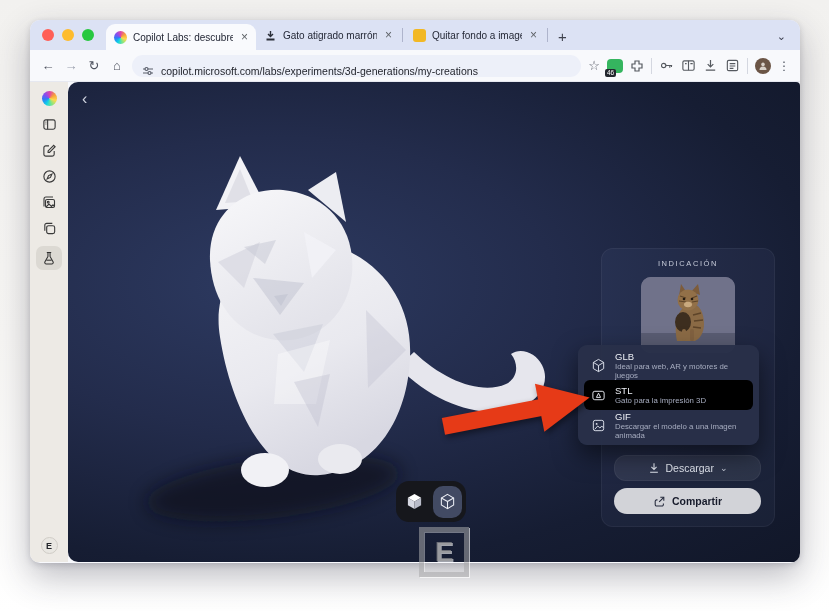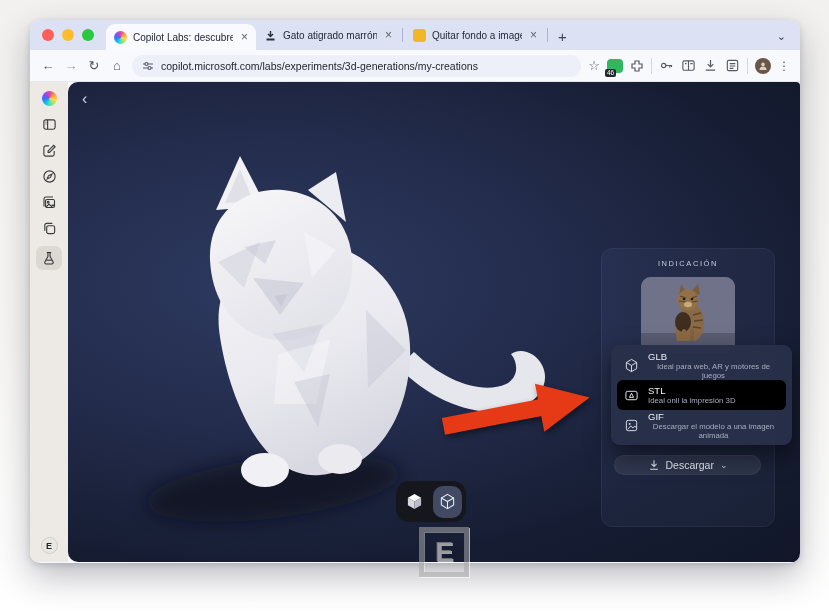--- a/index.html
+++ b/index.html
@@ -25,21 +25,21 @@
   .fav-copilot { border-radius:50%; background:conic-gradient(from 210deg,#0fd0e8,#2f7cf6,#8a4df0,#e146a5,#f6a23b,#ffd84d,#7ee787,#0fd0e8); }
   .tabsep { width:1px; height:14px; background:#aeb4cc; margin:0 2px 8px 2px; align-self:flex-end; }
   .newtab { font-size:15px; color:#40434e; margin:0 0 5px 8px; }
   .strip-chevron { margin-left:auto; margin-right:14px; margin-bottom:7px; font-size:11px; color:#3c4050; }
 
   .toolbar { height:32px; background:#f8f9fc; border-bottom:1px solid #e6e8f0;
              display:flex; align-items:center; padding:0 10px; gap:7px; }
   .navbtn { font-size:13px; color:#4e535f; width:16px; text-align:center; }
   .navbtn.dim { color:#9aa0ad; }
   .omnibox { flex:1; height:22px; border-radius:11px; background:#edf0f9; display:flex;
-             align-items:center; gap:7px; padding:0 10px; font-size:10.5px; color:#24262e; min-width:0; }
+             align-items:flex-end; gap:7px; padding:0 10px; font-size:10.5px; color:#24262e; min-width:0; }
   .omnibox .url { overflow:hidden; white-space:nowrap; }
   .star { font-size:13px; color:#565b66; }
   .ext { position:relative; width:16px; height:14px; border-radius:4px; background:#35b55f; flex:none; }
   .ext .badge { position:absolute; left:-2px; bottom:-4px; background:#23272e; color:#fff;
                 font-size:6.5px; line-height:8px; padding:0 2px; border-radius:2px; }
   .tooldiv { width:1px; height:16px; background:#d4d7e0; }
   .avatar { width:16px; height:16px; border-radius:50%; background:#6b5546; display:flex; align-items:center; justify-content:center; }
   .dots { font-size:12px; color:#4e535f; }
 
   
@@ -68,28 +68,28 @@
   .mode-btn.selected { background:#424a63; }
 
   .right-panel { position:absolute; left:533px; top:166px; width:174px; height:279px;
                  border-radius:12px; background:rgba(128,148,198,0.07);
                  border:1px solid rgba(255,255,255,0.05); }
   .panel-title { margin-top:10px; text-align:center; font-size:7.5px; letter-spacing:1.6px; color:#c7ccda; }
   .thumb { width:94px; height:76px; margin:9px auto 0; border-radius:10px; overflow:hidden; background:#6f7187; }
 
   .export-menu { position:absolute; left:510px; top:263px; width:181px; border-radius:9px;
                  background:rgba(41,48,73,0.96); box-shadow:0 10px 24px rgba(0,0,0,.5);
-                 padding:5px 6px; z-index:3;margin-left:33px; }
+                 padding:5px 6px; z-index:3; }
   .menu-row { display:flex; align-items:center; gap:9px; padding:4px 7px; border-radius:6px; height:30px; }
   .menu-row.highlight { background:#000000; }
   .menu-ic { flex:none; width:15px; height:15px; }
   .menu-label { font-size:9.5px; font-weight:500; color:#eef0f6; line-height:11px; }
-  .menu-desc { font-size:7.8px; color:#a7adc0; line-height:9px;text-align:center; }
-
-  .btn-download { position:absolute; left:546px; top:373px; width:147px; height:20px; border-radius:12px;
+  .menu-desc { font-size:7.8px; color:#a7adc0; line-height:9px; }
+
+  .btn-download { position:absolute; left:546px; top:373px; width:147px; height:26px; border-radius:12px;
                   background:rgba(255,255,255,0.08); border:1px solid rgba(255,255,255,0.05);
                   display:flex; align-items:center; justify-content:center; gap:6px;
                   color:#e2e6ef; font-size:10.5px; z-index:2; }
   .btn-download .chev { font-size:9px; color:#c4c9d6; }
   .btn-share { position:absolute; left:546px; top:406px; width:147px; height:26px; border-radius:13px;
                background:#d2d3d8; display:flex; align-items:center; justify-content:center; gap:6px;
                color:#171b2b; font-size:10.5px; font-weight:600; z-index:2; }
 
   .arrow-svg { position:absolute; left:372px; top:295px; z-index:4; filter:drop-shadow(2px 3px 3px rgba(0,0,0,.45)); }
 
@@ -335,21 +335,21 @@
               <div class="menu-desc">Ideal para web, AR y motores de juegos</div>
             </div>
           </div>
           <div class="menu-row highlight">
             <svg class="menu-ic" viewBox="0 0 16 16" fill="none" stroke="#eef0f6" stroke-width="1">
               <rect x="2" y="3.5" width="12" height="9" rx="2"></rect>
               <path d="M8 5.5l2.2 4.5H5.8z"></path>
             </svg>
             <div>
               <div class="menu-label">STL</div>
-              <div class="menu-desc">Ideal onli la impresión 3D</div>
+              <div class="menu-desc">Gato para la impresión 3D</div>
             </div>
           </div>
           <div class="menu-row">
             <svg class="menu-ic" viewBox="0 0 16 16" fill="none" stroke="#dfe3ee" stroke-width="1">
               <rect x="2.5" y="2.5" width="11" height="11" rx="2"></rect>
               <circle cx="6" cy="6.3" r="1" fill="#dfe3ee" stroke="none"></circle>
               <path d="M4 12l3.2-3.5 2.3 2.2 2-2.2 1.5 1.8"></path>
             </svg>
             <div>
               <div class="menu-label">GIF</div>
@@ -357,20 +357,28 @@
             </div>
           </div>
         </div>
 
         <div class="btn-download">
           <svg width="12" height="12" viewBox="0 0 14 14" fill="none" stroke="#e2e6ef" stroke-width="1.3">
             <path d="M7 1.5v7M4 5.8L7 8.8 10 5.8M2.5 12h9"></path>
           </svg>
           <span>Descargar</span>
           <span class="chev">⌄</span>
+        </div>
+        <div class="btn-share">
+          <svg width="13" height="13" viewBox="0 0 16 16" fill="none" stroke="#23283a" stroke-width="1.3">
+            <path d="M5.5 6H4.5A1.8 1.8 0 0 0 2.7 7.8v4A1.8 1.8 0 0 0 4.5 13.6h6.5a1.8 1.8 0 0 0 1.8-1.8V10.6"></path>
+            <path d="M9 2.8h4.3V7.1"></path>
+              <path d="M13 3.1L7.6 8.5"></path>
+          </svg>
+          <span>Compartir</span>
         </div>
 
         <svg class="arrow-svg" width="158" height="62" viewBox="0 0 158 62">
           <g transform="rotate(-11 75 35)">
             <rect x="2" y="27" width="100" height="17" fill="#e63a17"></rect>
             <polygon points="100,11 100,60 151,35" fill="#e63a17"></polygon>
           </g>
         </svg>
       </div>
     </div>

